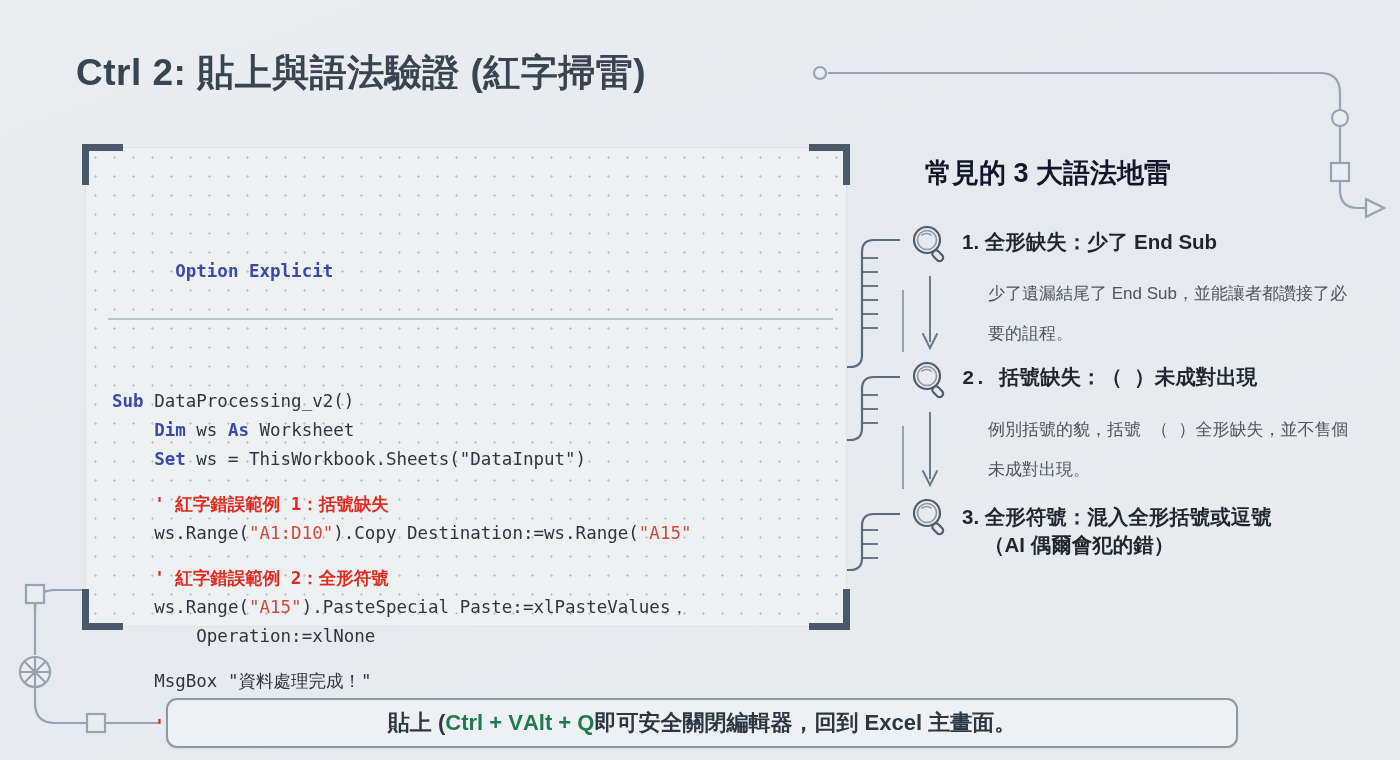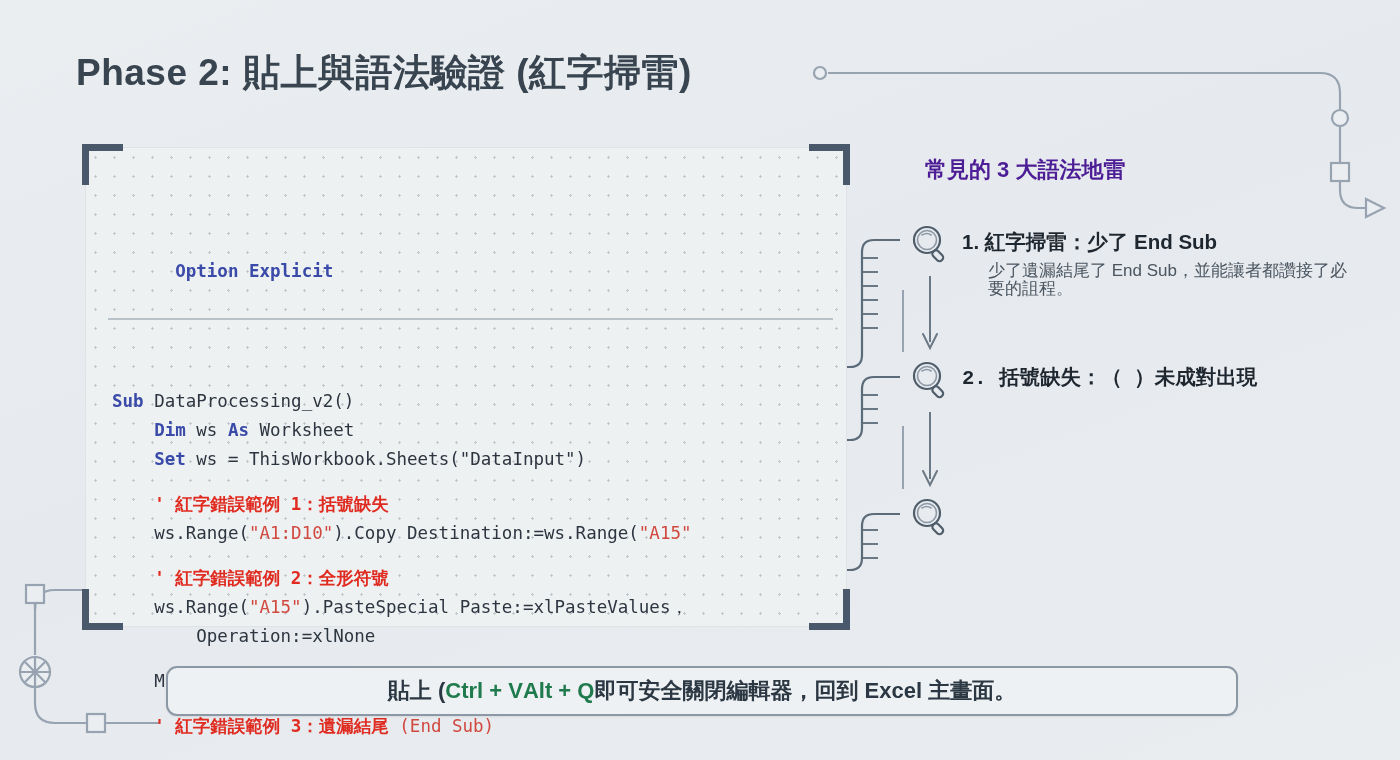--- a/index.html
+++ b/index.html
@@ -69,61 +69,61 @@
     margin: 3px 0 9px -4px;
   }
   .kw  { color: #3a4aa8; font-weight: 700; }
   .str { color: #d1483f; }
   .cmt { color: #e02b20; font-weight: 700; margin-top: 32px; }
 
   
   .right-heading {
     position: absolute;
     left: 925px; top: 155px;
-    font-size: 22px;
-    font-weight: 700;
-    color: #4c1d95;
+    font-size: 27px;
+    font-weight: 700;
+    color: #0f172a;
     white-space: nowrap;
   }
 
   .point {
     position: absolute;
     left: 962px;
     width: 400px;
   }
   .point-title {
     font-size: 20.5px;
     font-weight: 700;
     color: #1e262f;
     line-height: 28px;
   }
   .point-title .ind { display: block; padding-left: 22px; }
   .point-body {
-    margin-top: 6px;
+    margin-top: 18px;
     padding-left: 26px;
     font-size: 17px;
-    line-height: 18px;
+    line-height: 40px;
     color: #4a5560;
   }
   .point-1 { top: 228px; }
   .point-2 { top: 365px; font-family: Liberation Mono, monospace; }
   .point-3 { top: 503px; }
 
   .magnifier {
     position: absolute;
     width: 46px; height: 46px;
   }
   .m1 { left: 908px; top: 222px; }
   .m2 { left: 908px; top: 358px; }
   .m3 { left: 908px; top: 495px; }
 
   
   .banner {
     position: absolute;
-    left: 166px; top: 666px;
+    left: 166px; top: 698px;
     width: 1072px; height: 50px;
     box-sizing: border-box;
     background: #eef1f3;
     border: 2px solid #8c98a5;
     border-radius: 11px;
     display: flex;
     align-items: center;
     justify-content: center;
     font-size: 22px;
     font-weight: 700;
@@ -196,21 +196,21 @@
     <path d="M 930 412 V 479"></path>
     <path d="M 923 471 L 930 485 L 937 471" stroke-linecap="round"></path>
   </g>
 
   <g fill="none" stroke="#97a3b0" stroke-width="2">
     <path d="M 903 290 V 352"></path>
     <path d="M 903 426 V 489"></path>
   </g>
 </svg>
 
-<div class="page-title">Phase 2: 貼上與語法驗證 (紅字掃雷)</div>
+<div class="page-title">Ctrl 2: 貼上與語法驗證 (紅字掃雷)</div>
 
 <div class="code-panel">
   <span class="corner tl"></span>
   <span class="corner tr"></span>
   <span class="corner bl"></span>
   <span class="corner br"></span>
 
   <div class="code-body">
     <div class="code-line">
       <span class="kw">Option Explicit</span>
@@ -237,33 +237,39 @@
 <svg class="magnifier m3" viewBox="0 0 46 46">
   <circle cx="19" cy="18" r="13" fill="none" stroke="#4f5d6b" stroke-width="2.2"></circle>
   <circle cx="19" cy="18" r="9.5" fill="none" stroke="#8c98a5" stroke-width="1.6"></circle>
   <path d="M 14 13 Q 19 10 23 13" fill="none" stroke="#8c98a5" stroke-width="1.6" stroke-linecap="round"></path>
   <rect x="28" y="27" width="12" height="7" rx="3.2" transform="rotate(45 28 27)" fill="none" stroke="#4f5d6b" stroke-width="2.2"></rect>
 </svg>
 
 <div class="point point-1">
   <div class="point-title">
     <span>1.</span>
-    <span>紅字掃雷：少了 End Sub</span>
+    <span>全形缺失：少了 End Sub</span>
   </div>
   <div class="point-body">少了遺漏結尾了 End Sub，並能讓者都讚接了必要的詛程。</div>
 </div>
 
 <div class="point point-2">
   <div class="point-title">
     <span>2.</span>
     <span>括號缺失：（ ）未成對出現</span>
   </div>
+  <div class="point-body">例別括號的貌，括號 （ ）全形缺失，並不售個未成對出現。</div>
 </div>
 
 <div class="point point-3">
+  <div class="point-title">
+    <span>3.</span>
+    <span>全形符號：混入全形括號或逗號</span>
+    <span class="ind">（AI 偶爾會犯的錯）</span>
+  </div>
 </div>
 
 <div class="banner">
   <span>貼上 (</span>
     <span class="key">Ctrl + V</span>
     <span class="key">Alt + Q</span>
     <span> 即可安全關閉編輯器，回到 Excel 主畫面。</span>
 </div>
 
 </body></html>

